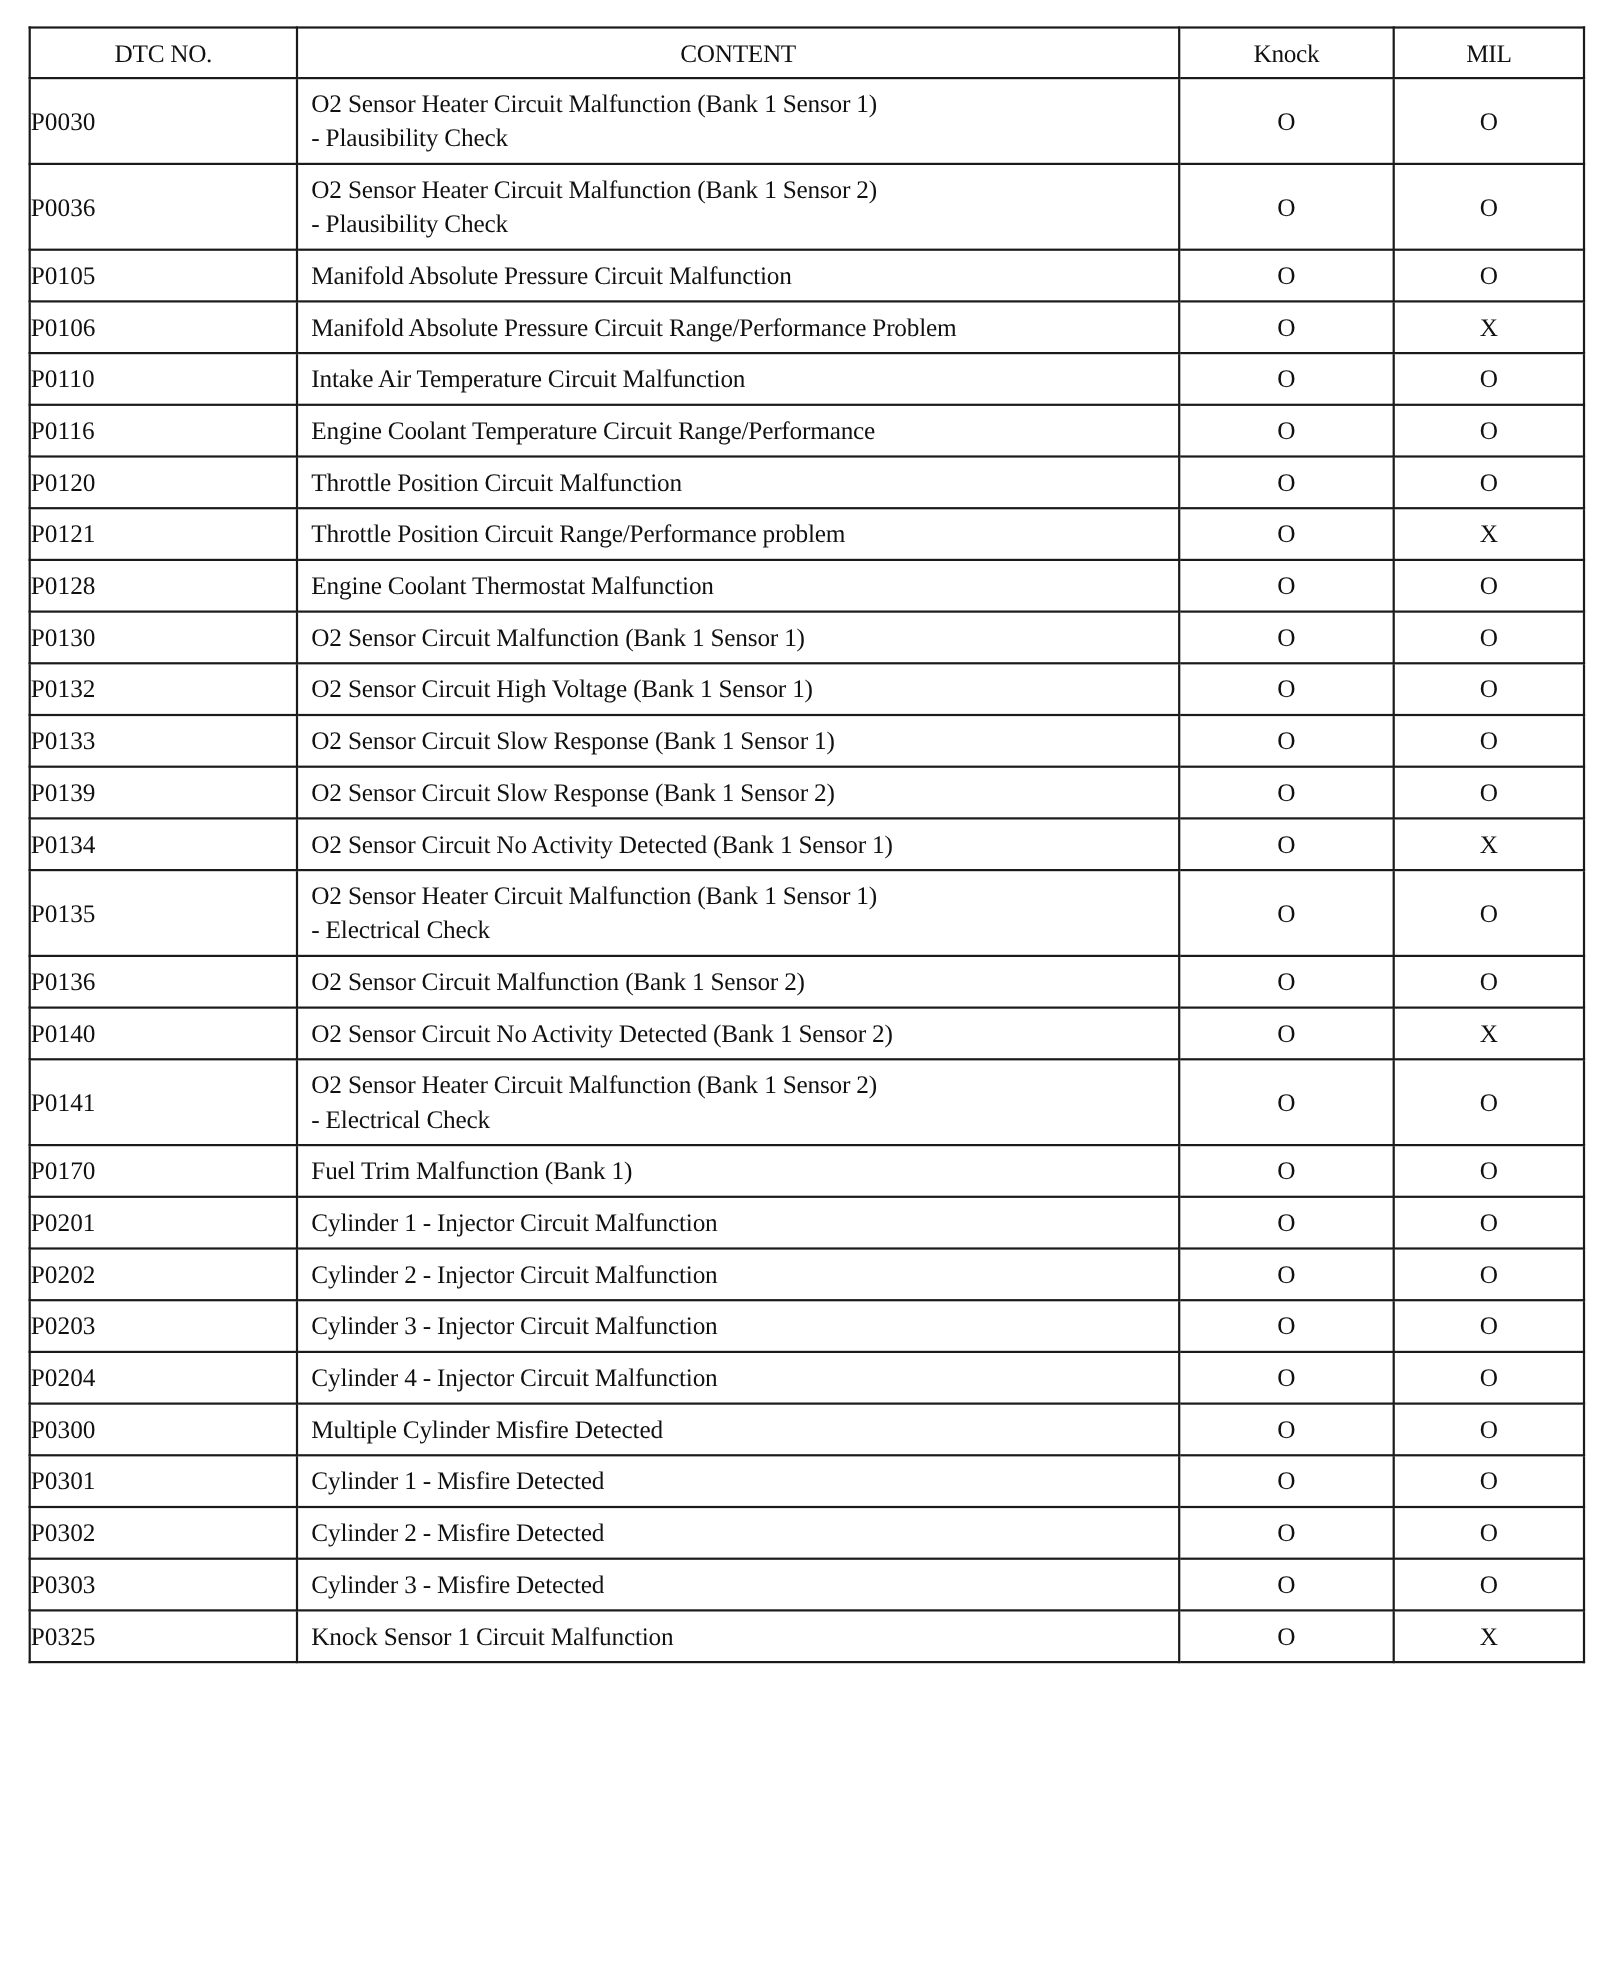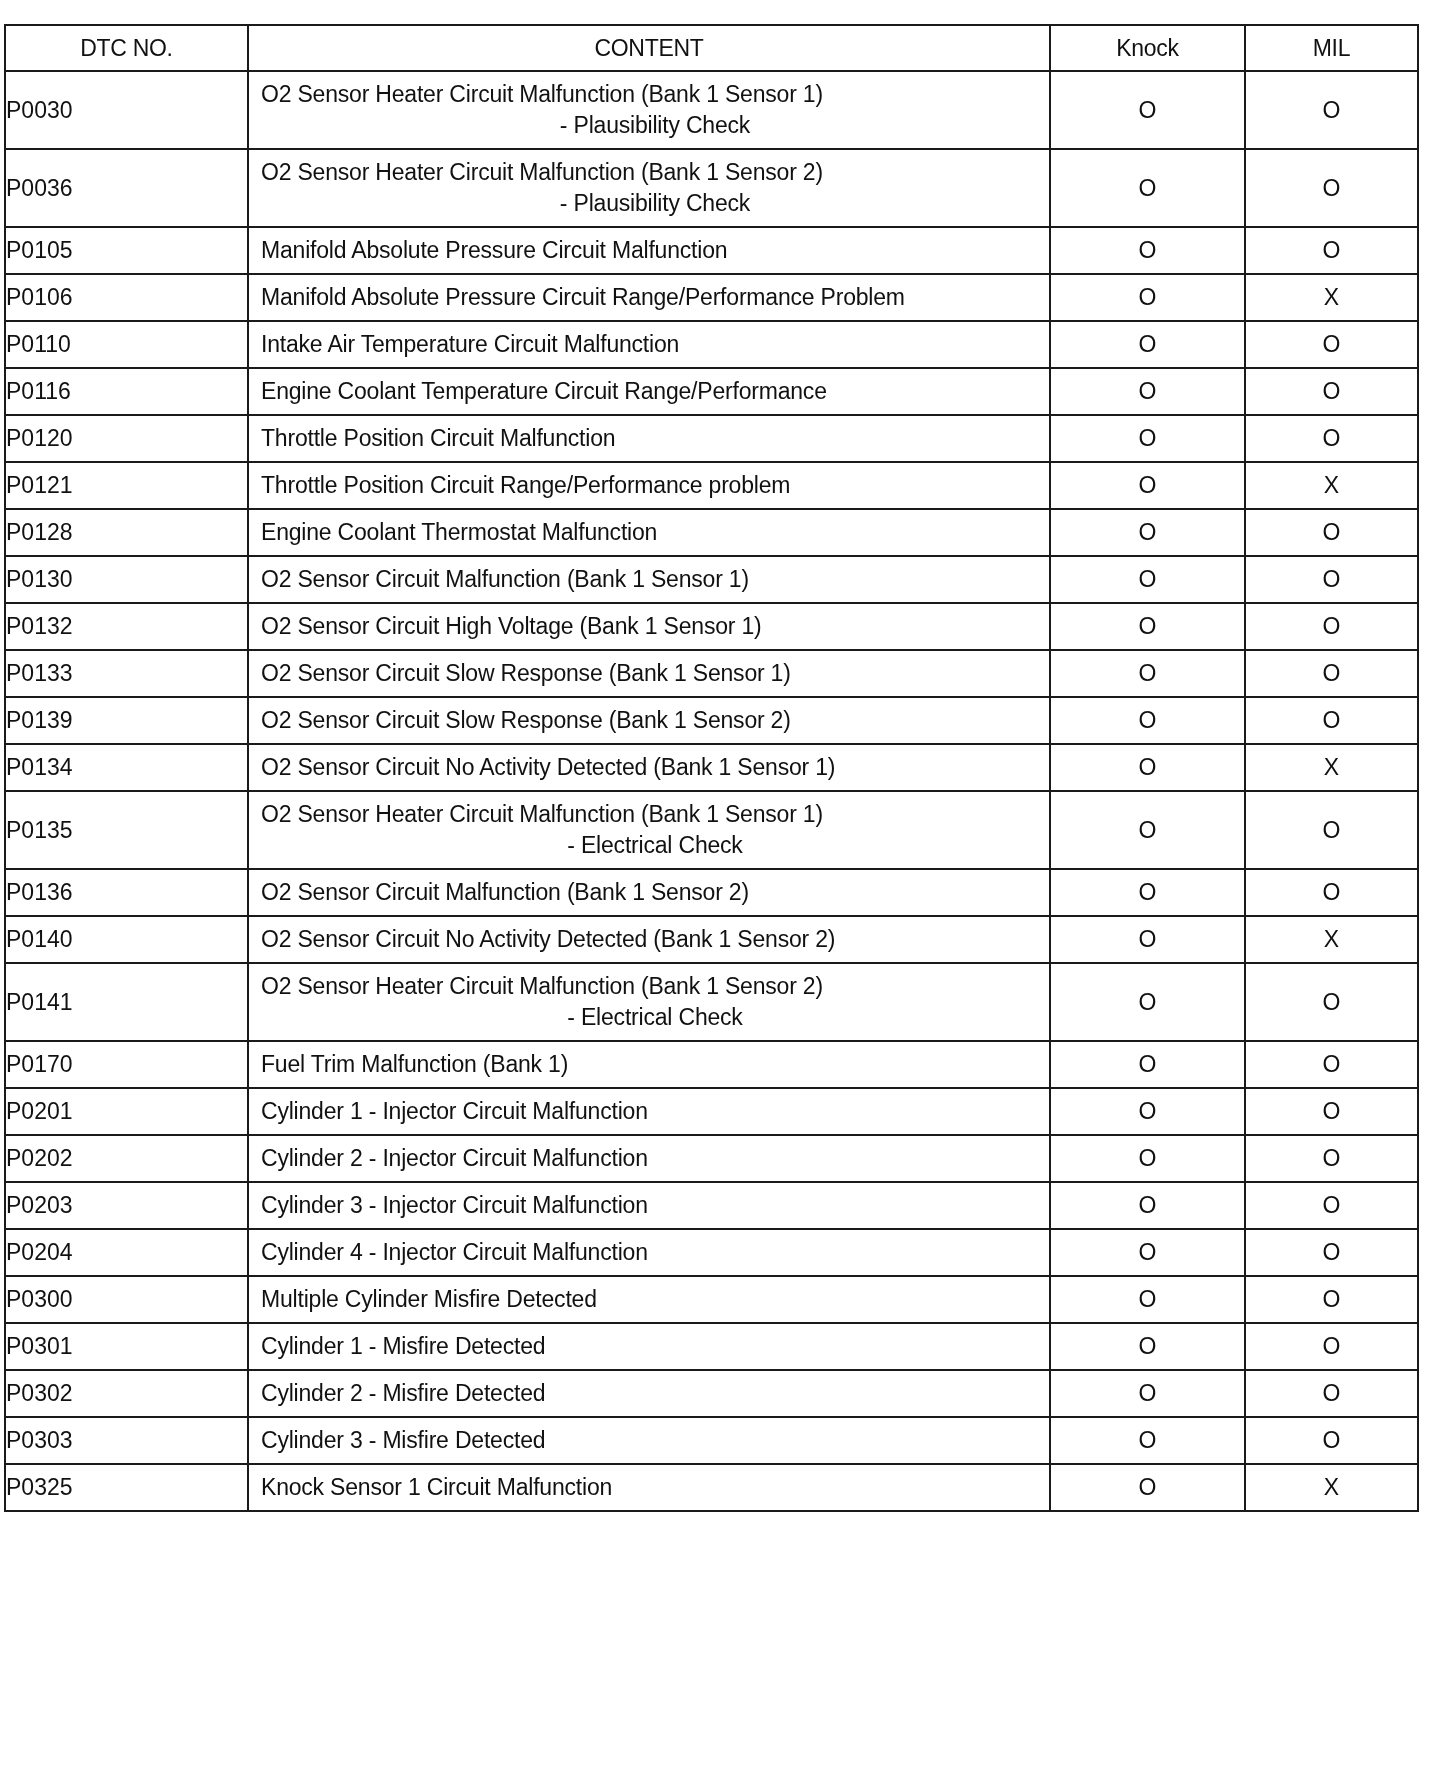--- a/index.html
+++ b/index.html
@@ -10,26 +10,27 @@
     body {
       width: 1456px;
       height: 1792px;
       position: relative;
       overflow: hidden;
       font-family: "Liberation Sans", "DejaVu Sans", sans-serif;
       color: #111111;
     }
     #dtc-table {
       position: absolute;
-      left: 4px;
+      left: 26px;
       top: 24px;
       width: 1413px;
       border-collapse: collapse;
       table-layout: fixed;
       border: 2.5px solid #111;
+      font-family: Liberation Serif, serif;
     }
     #dtc-table col.c-code { width: 243px; }
     #dtc-table col.c-content { width: 802px; }
     #dtc-table col.c-mem { width: 195px; }
     #dtc-table col.c-mil { width: 173px; }
     #dtc-table th, #dtc-table td {
       border: 2px solid #1a1a1a;
       padding: 0;
       font-size: 23px;
       line-height: 31px;
@@ -49,21 +50,20 @@
     }
     td.code {
     }
     td.content {
       text-align: left;
       padding-left: 12px !important;
       letter-spacing: -0.2px;
     }
     td.content .line2 {
       display: block;
-      text-align: center;
     }
     td.mark {
       text-align: center;
       font-size: 22px;
     }
   </style>
 </head>
 <body>
 
 <table id="dtc-table">

